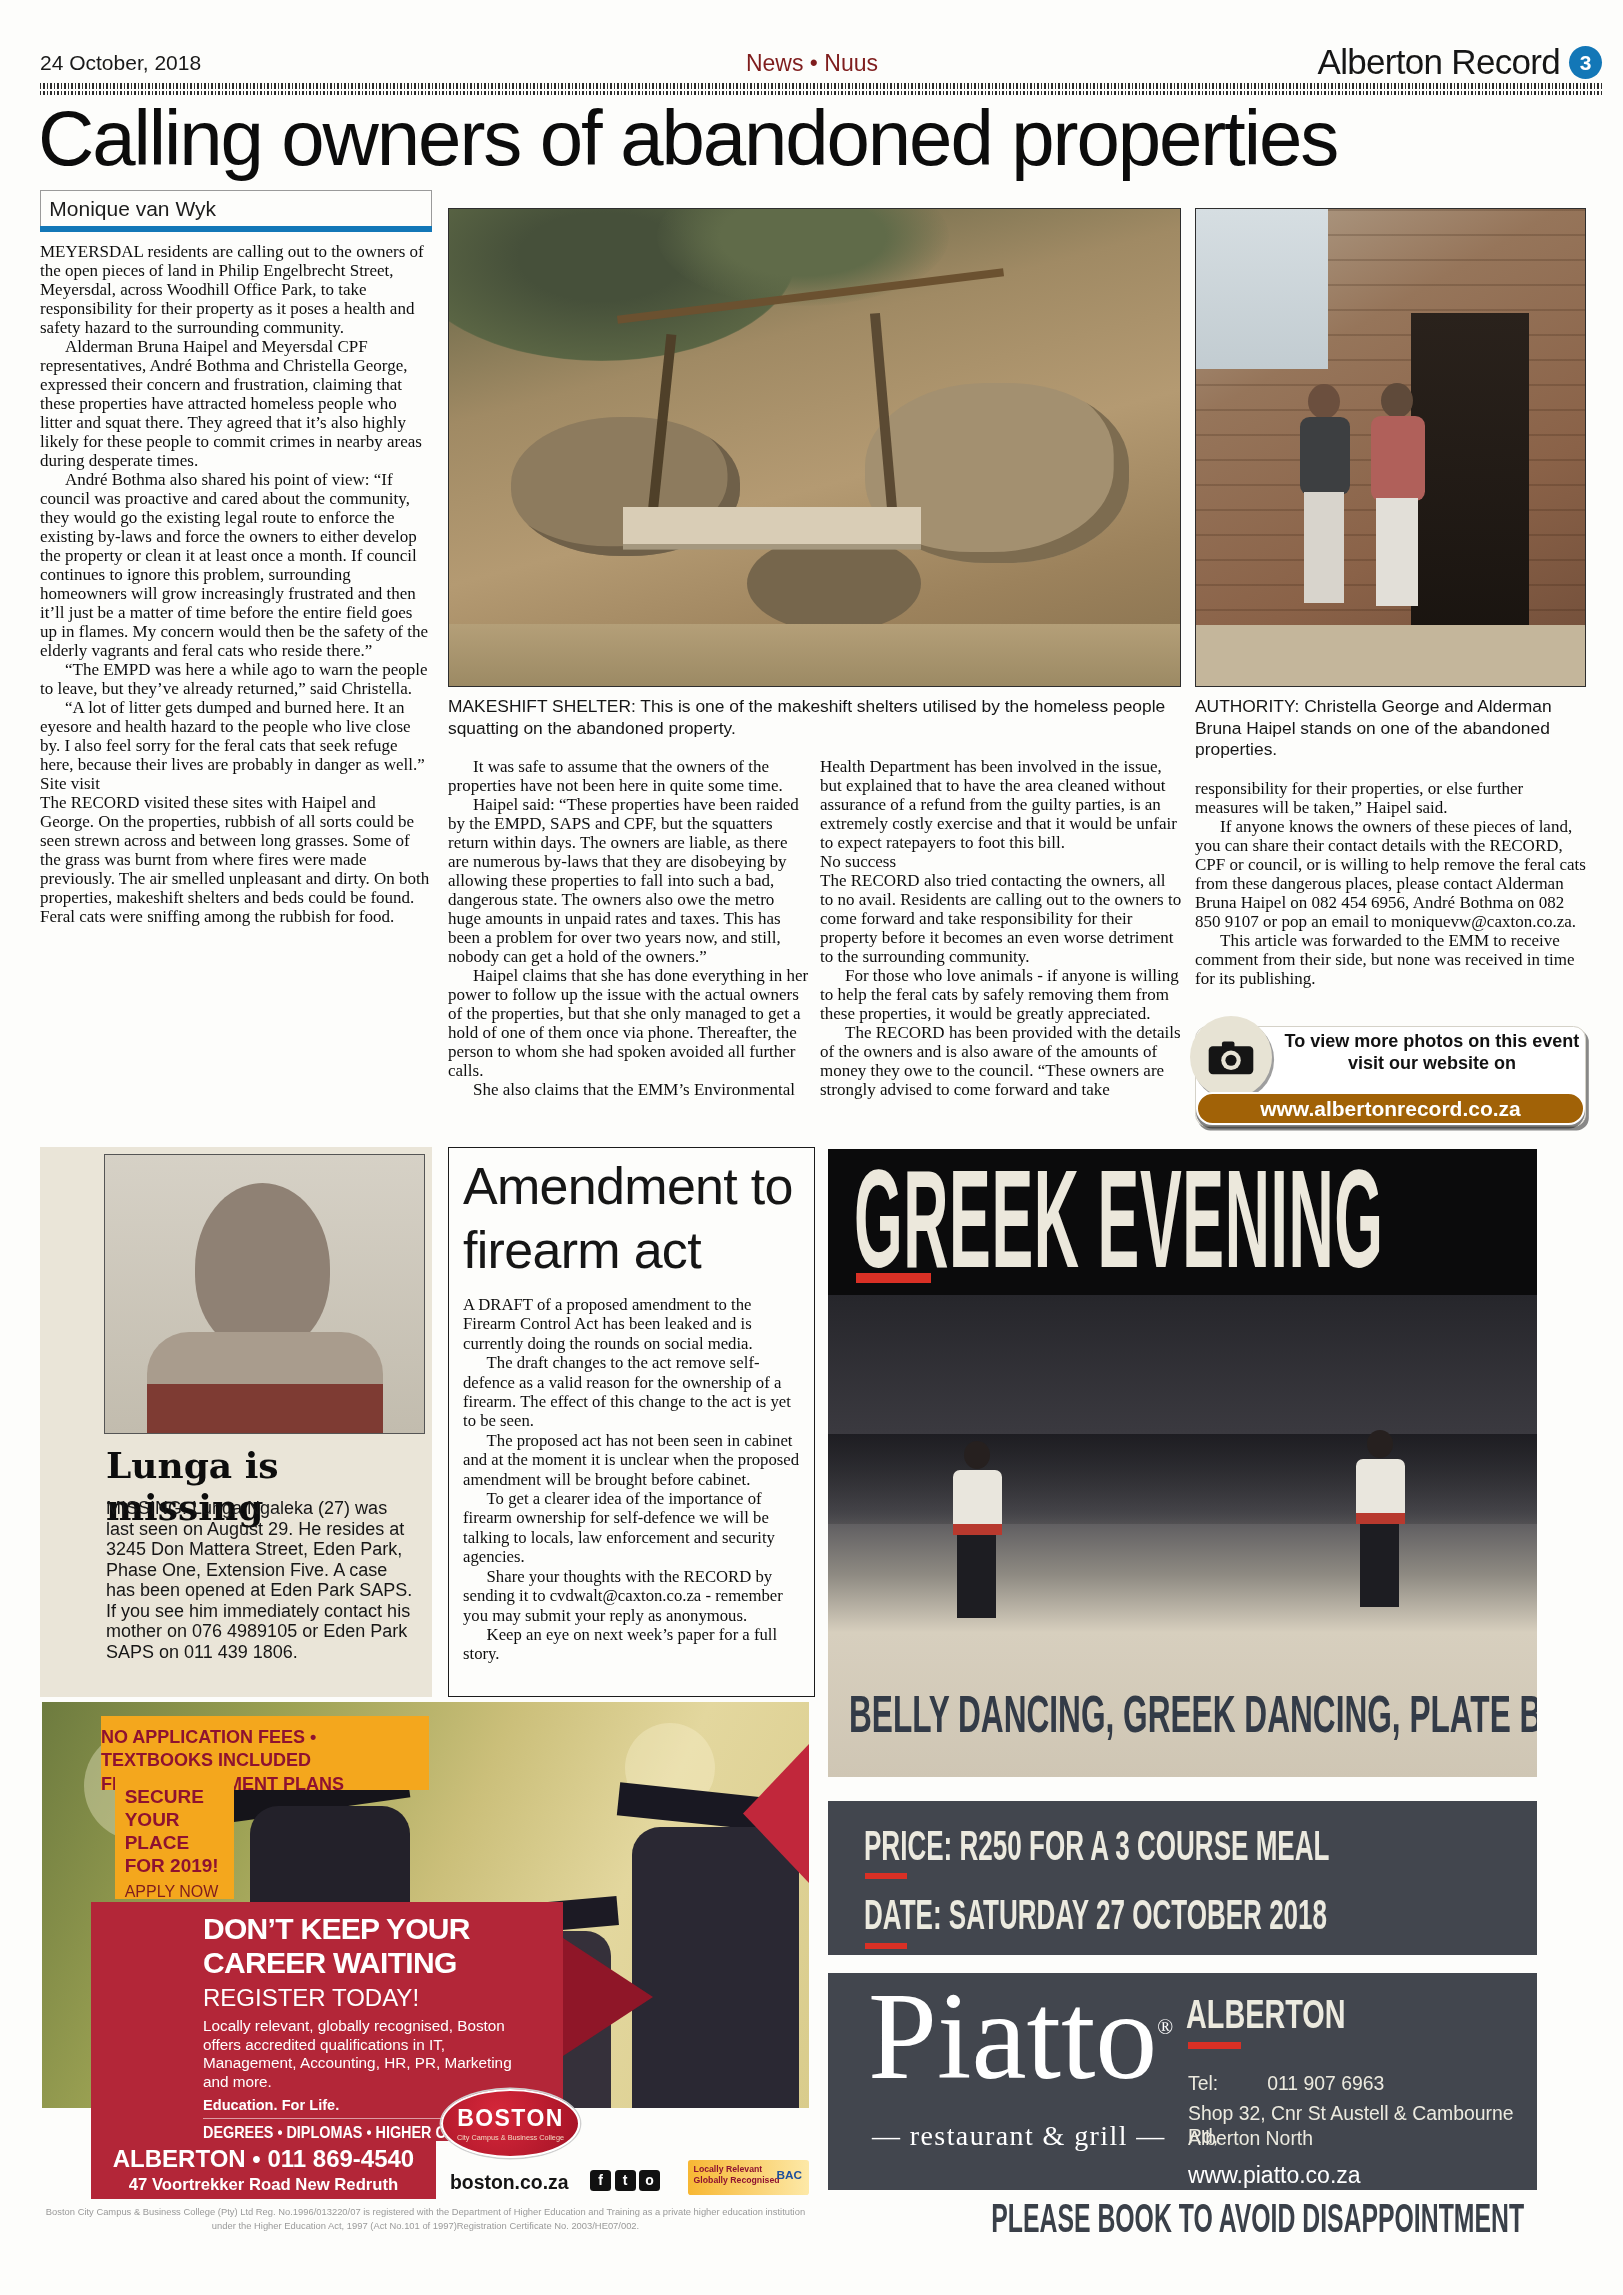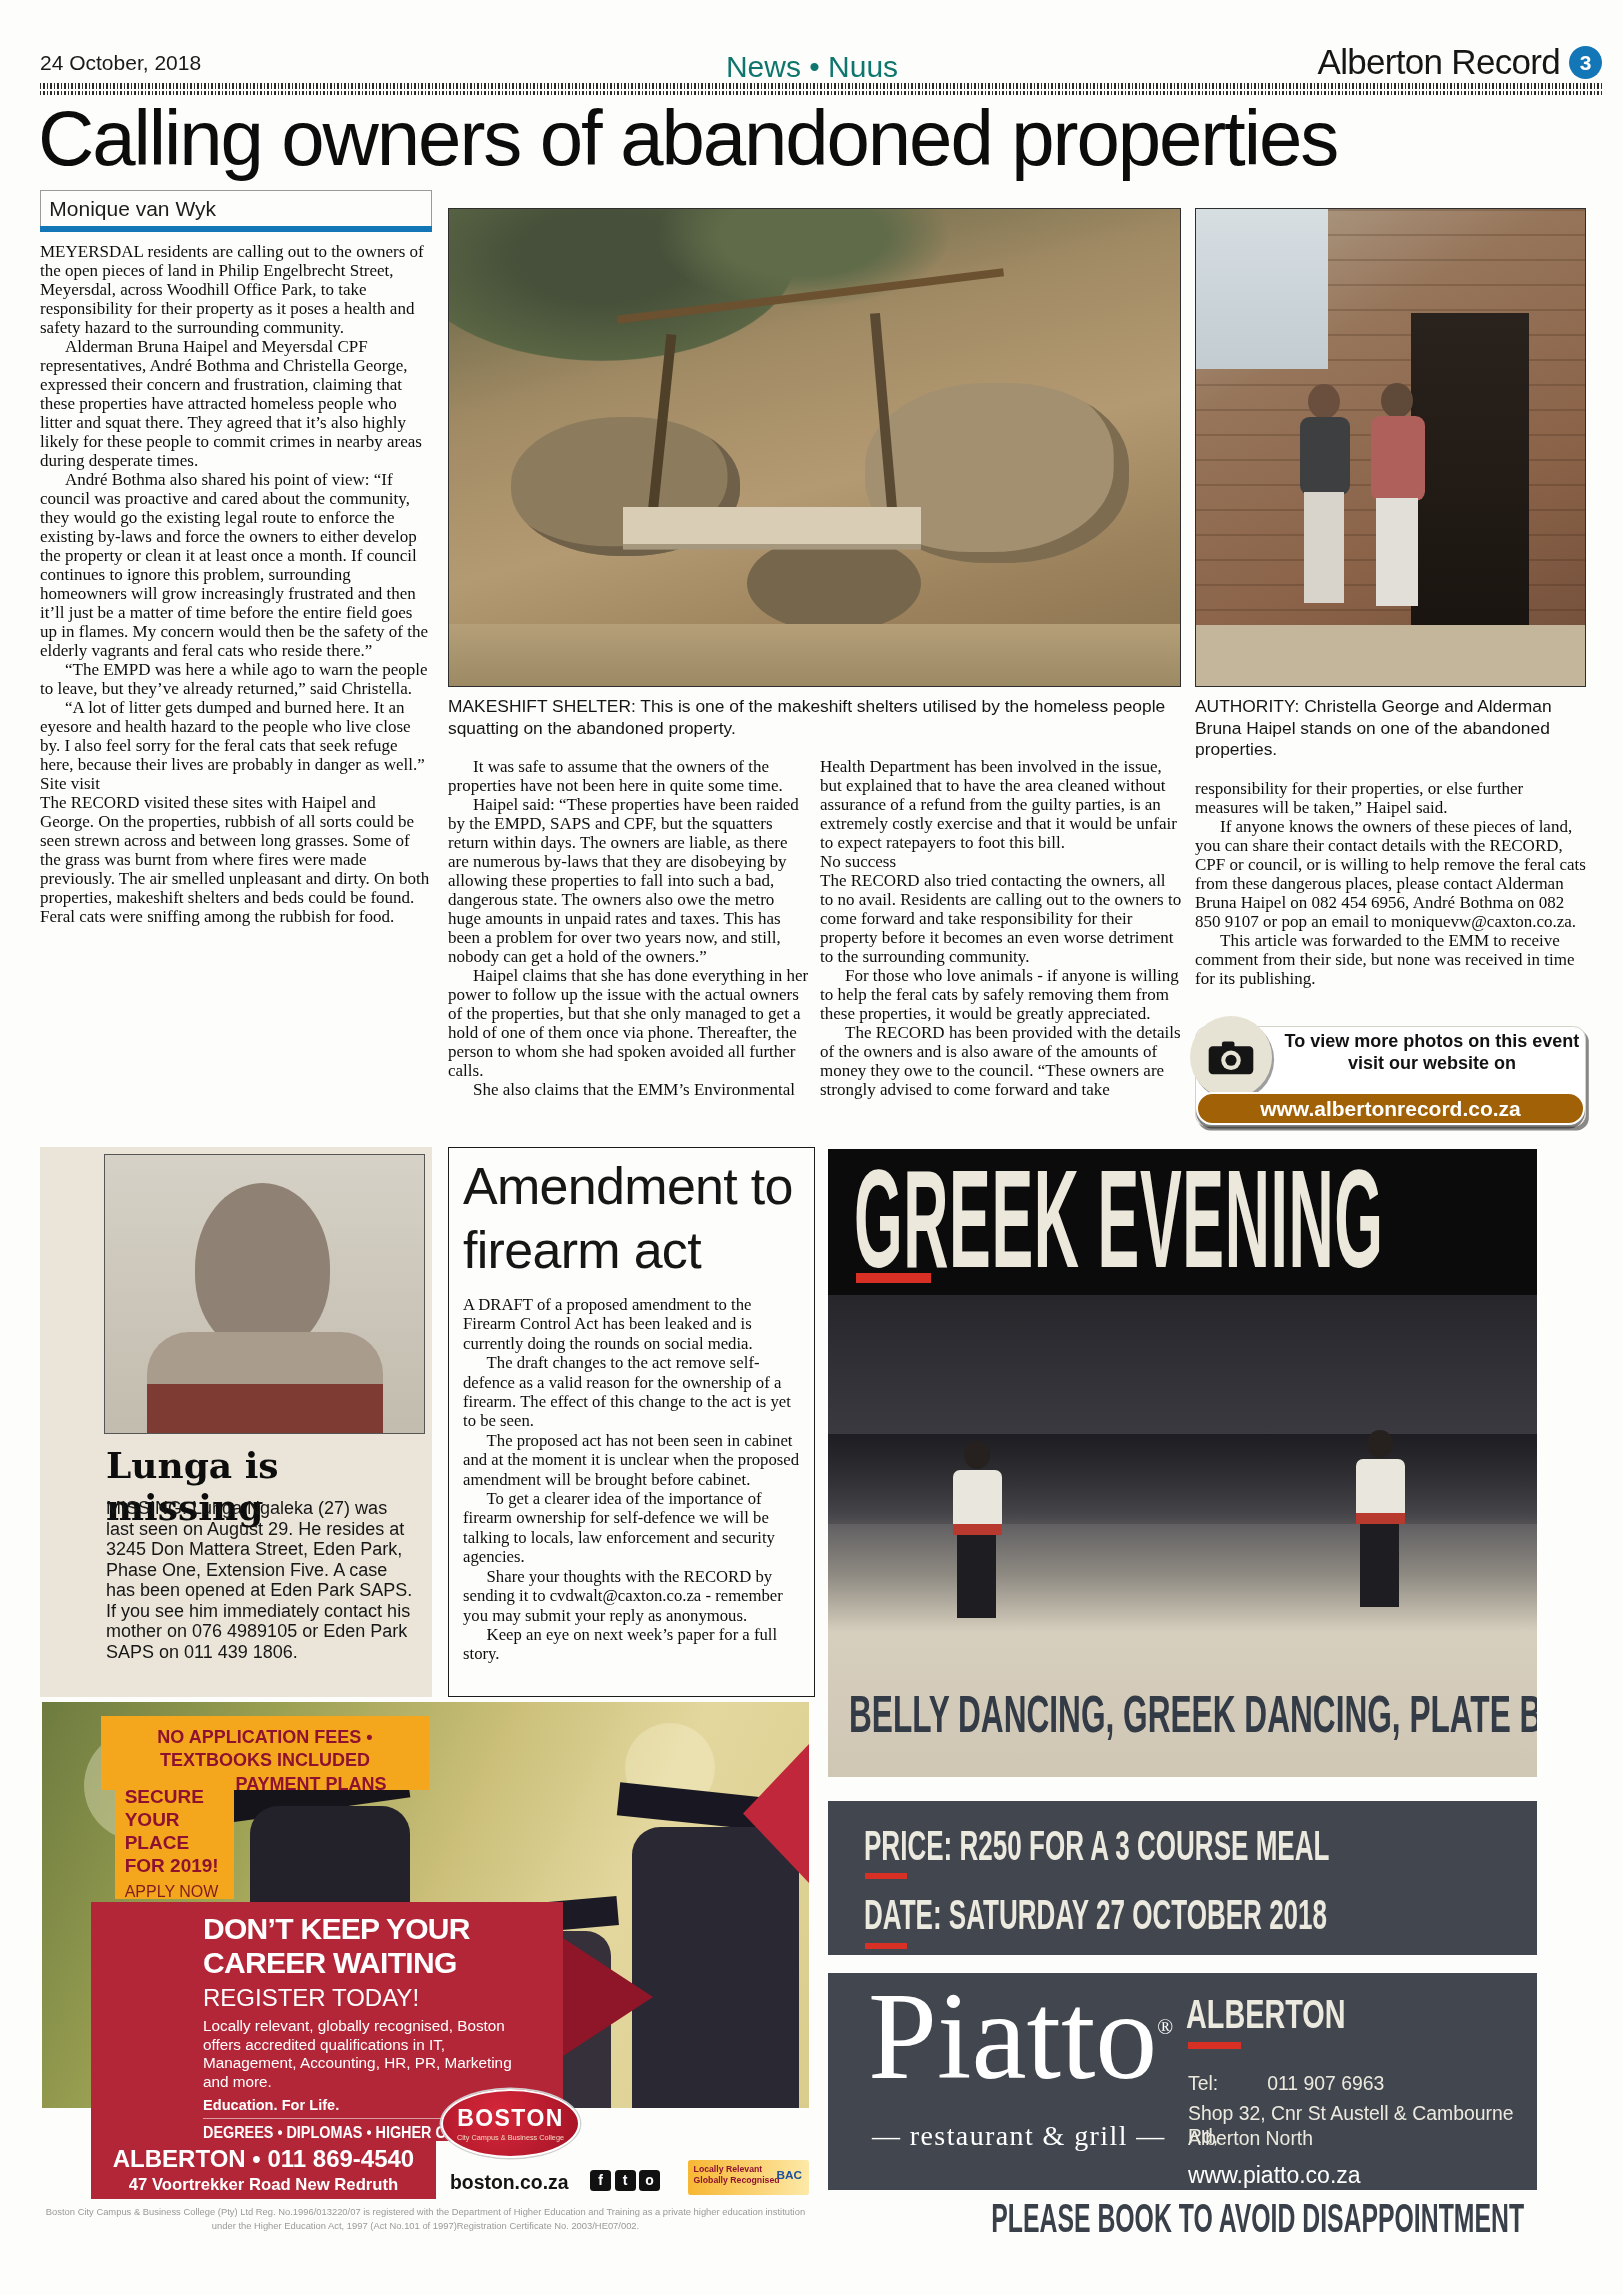--- a/index.html
+++ b/index.html
@@ -1,21 +1,21 @@
 <!DOCTYPE html>
 <html style="font-size:11px"><head>
 <meta charset="utf-8">
 <style>
   html,body{margin:0;padding:0;background:#888;}
   .page{position:relative;width:1624px;height:2295px;background:#fdfdfb;margin:0 auto;
         font-family:"Liberation Sans",sans-serif;color:#111;overflow:hidden;}
   .abs{position:absolute;}
   
   .hdr-date{left:40px;top:51px;font-size:21px;color:#1a1a1a;}
-  .hdr-section{left:0;right:0;top:50px;text-align:center;font-size:30px;color:#0f766e;}
+  .hdr-section{left:0;right:0;top:50px;text-align:center;font-size:23px;color:#7f1d1d;}
   .hdr-masthead{right:64px;top:42px;font-size:35px;color:#161616;letter-spacing:-0.7px;}
   .hdr-circle{right:22px;top:46px;width:33px;height:33px;border-radius:50%;background:#1377b7;
               color:#fff;font-size:21px;font-weight:bold;text-align:center;line-height:33px;}
   .dotrule{left:40px;right:22px;top:83px;height:11.8px;}
   .dotrule .r1{height:6.2px;background:repeating-linear-gradient(90deg,#2c2c2c 0 1.4px,transparent 1.4px 3.5px);}
   .dotrule .r2{margin-top:2.1px;height:3.5px;background:repeating-linear-gradient(90deg,#2c2c2c 0 1.4px,transparent 1.4px 3.5px);}
   
   .headline{left:38px;top:99px;width:1555px;font-size:78px;line-height:79px;letter-spacing:-2.1px;color:#0c0c0c;}
   .byline-box{left:40px;top:190px;width:392px;height:36px;border:0.7px solid #9a9a9a;border-bottom:none;box-sizing:border-box;}
   .byline-box span{display:block;padding:5.6px 0 0 8.3px;font-size:21px;color:#1c1c1c;}
@@ -120,21 +120,21 @@
   .bos-photo{position:absolute;left:0;top:0;width:100%;height:406px;overflow:hidden;
      background:linear-gradient(115deg,#6d7b3f 0%,#9aa052 25%,#cbbf7a 50%,#e3d79e 70%,#d9cc8c 100%);}
   .bos-photo .bokeh1{position:absolute;left:42px;top:28px;width:111px;height:111px;border-radius:50%;background:rgba(255,250,220,.35);}
   .bos-photo .bokeh2{position:absolute;left:583px;top:21px;width:90px;height:90px;border-radius:50%;background:rgba(255,250,220,.3);}
   .bos-photo .grad1{position:absolute;left:208px;top:104px;width:160px;height:229px;border-radius:28px 28px 0 0;background:#23212a;}
   .bos-photo .cap1{position:absolute;left:187px;top:76px;width:180px;height:32px;background:#15141a;transform:rotate(-8deg);}
   .bos-photo .grad2{position:absolute;left:590px;top:125px;width:167px;height:281px;border-radius:28px 28px 0 0;background:#2a2833;}
   .bos-photo .cap2{position:absolute;left:576px;top:90px;width:187px;height:33px;background:#191822;transform:rotate(6deg);}
   .bos-photo .grad3{position:absolute;left:430px;top:229px;width:139px;height:177px;border-radius:25px 25px 0 0;background:#35303a;}
   .bos-photo .cap3{position:absolute;left:416px;top:201px;width:160px;height:29px;background:#1c1a24;transform:rotate(-5deg);}
-  .bos-banner{position:absolute;left:59px;top:14px;width:328px;height:74px;background:#f4a71d;text-align:center;box-sizing:border-box;padding-top:9.7px;}
+  .bos-banner{position:absolute;left:59px;top:14px;width:328px;height:74px;background:#f4a71d;text-align:left;box-sizing:border-box;padding-top:9.7px;}
   .bos-banner div{font-size:18px;font-weight:bold;color:#8e1230;line-height:23.6px;}
   .bos-secure{position:absolute;left:73px;top:75px;width:119px;height:122px;background:#f4a71d;box-sizing:border-box;padding:8.3px 0 0 9.7px;}
   .bos-secure div{font-size:19px;line-height:23px;font-weight:bold;color:#8e1230;}
   .bos-secure div.apply{font-size:16px;font-weight:normal;color:#7f1d1d;margin-top:2.8px;}
   .bos-tri1{position:absolute;left:701px;top:42px;width:66px;height:139px;background:#c1273b;clip-path:polygon(100% 0,0 50%,100% 100%);}
   .bos-panel{position:absolute;left:49px;top:200px;width:472px;height:239px;background:#b32638;box-sizing:border-box;padding:9.7px 16.7px 0 112px;}
   .bos-arrow{position:absolute;left:521px;top:236px;width:90px;height:118px;background:#8f1628;clip-path:polygon(0 0,100% 50%,0 100%);}
   .bos-h1{font-size:30px;line-height:34px;font-weight:bold;color:#fff;letter-spacing:-0.7px;}
   .bos-reg{font-size:24px;color:#fff;margin-top:4.2px;}
   .bos-body{font-size:15.3px;line-height:18.4px;color:#fff;margin-top:5.6px;width:333px;}

